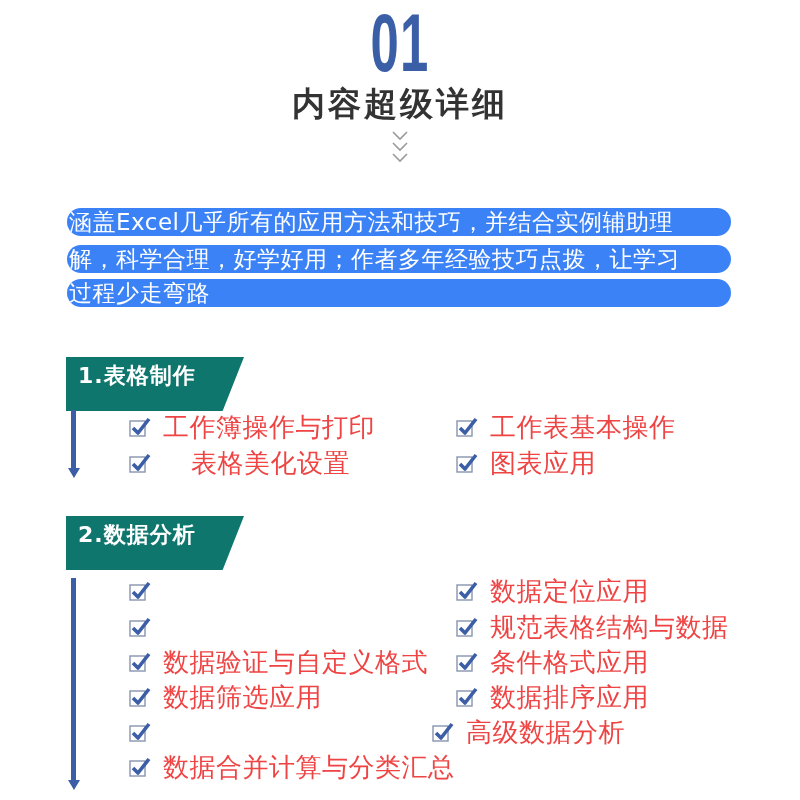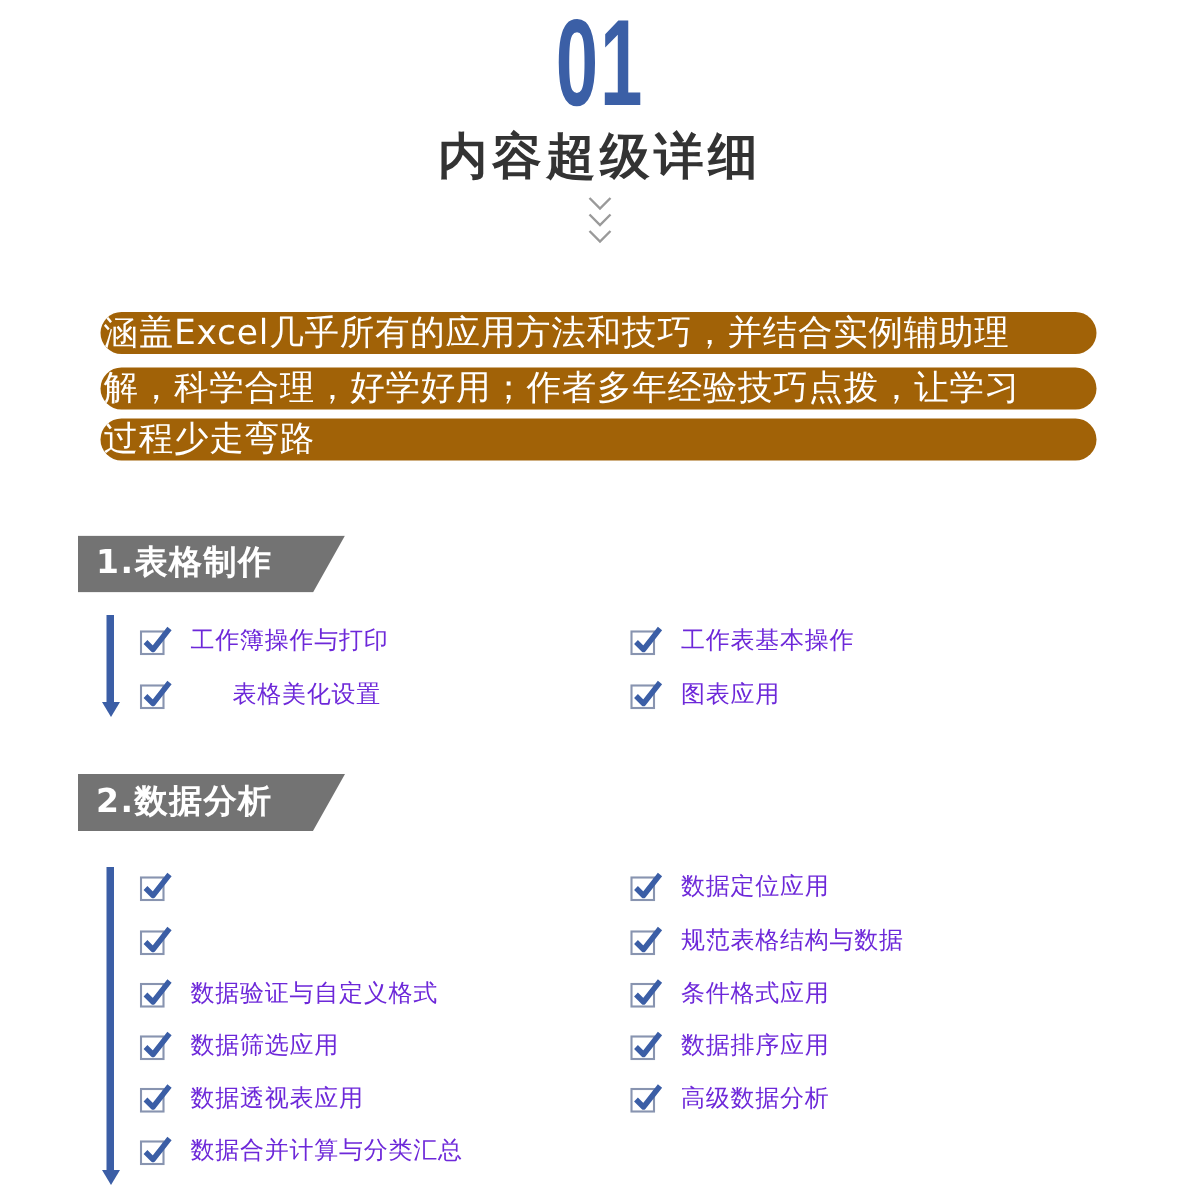--- a/index.html
+++ b/index.html
@@ -13,41 +13,41 @@
     font-size: 82px; line-height: 82px; color: #3b5fa6;
     transform: scaleX(0.62); transform-origin: 400px 0; letter-spacing: 2px;
   }
   .title {
     position: absolute; left: 0; width: 800px; top: 84px; text-align: center;
     font-size: 33px; font-weight: bold; color: #333333; letter-spacing: 3px; line-height: 40px;
   }
   .chevrons { position: absolute; left: 389px; top: 131px; width: 22px; }
   .chevrons svg { display: block; margin-bottom: 1px; }
   .hl-line {
-    position: absolute; left: 67px; background: #a16207; color: #ffffff;
+    position: absolute; left: 67px; background: #3b82f6; color: #ffffff;
     font-size: 23px; line-height: 28px; height: 28px; white-space: nowrap; padding-left: 2px;
     letter-spacing: 0.5px; overflow: hidden; border-radius: 14px;
   }
   .section-header {
-    position: absolute; left: 52px; height: 38px; width: 178px; background: #737373;
+    position: absolute; left: 66px; height: 54px; width: 178px; background: #0f766e;
     clip-path: polygon(0 0, 100% 0, 88% 100%, 0 100%);
   }
   .section-header span {
     position: absolute; left: 12px; top: 3px; font-size: 22px; font-weight: bold; color: #ffffff;
     line-height: 32px; letter-spacing: 1px;
   }
   .arrow { position: absolute; left: 68px; width: 12px; }
   .arrow .shaft { position: absolute; left: 3px; top: 0; width: 5px; background: #3b5ea6; }
   .arrow .head {
     position: absolute; left: 0; width: 0; height: 0;
     border-left: 6px solid transparent; border-right: 6px solid transparent; border-top: 10px solid #3b5ea6;
   }
   .item {
     position: absolute; display: flex; align-items: center; height: 30px;
-    font-size: 16px; color: #6d28d9; white-space: nowrap; letter-spacing: 0.5px;
+    font-size: 26px; color: #ef4444; white-space: nowrap; letter-spacing: 0.5px; margin-left: 36px;
   }
   .item .cb { width: 22px; height: 22px; margin-right: 12px; position: relative; flex: none; }
 </style>
 </head>
 <body>
 
 <div class="num">01</div>
 <div class="title">内容超级详细</div>
 
 <div class="chevrons">
@@ -135,21 +135,20 @@
       <rect x="1" y="5" width="15" height="15" fill="none" stroke="#8894b0" stroke-width="1.4"></rect>
       <polyline points="4,12 9,17 20,3" fill="none" stroke="#3b5ea6" stroke-width="3.6" stroke-linejoin="round"></polyline>
     </svg>
   <span>数据筛选应用</span>
 </div>
 <div class="item" style="left:93px; top:717px;">
   <svg class="cb" viewBox="0 0 22 22">
       <rect x="1" y="5" width="15" height="15" fill="none" stroke="#8894b0" stroke-width="1.4"></rect>
       <polyline points="4,12 9,17 20,3" fill="none" stroke="#3b5ea6" stroke-width="3.6" stroke-linejoin="round"></polyline>
     </svg>
-  <span>数据透视表应用</span>
 </div>
 <div class="item" style="left:93px; top:752px;">
   <svg class="cb" viewBox="0 0 22 22">
       <rect x="1" y="5" width="15" height="15" fill="none" stroke="#8894b0" stroke-width="1.4"></rect>
       <polyline points="4,12 9,17 20,3" fill="none" stroke="#3b5ea6" stroke-width="3.6" stroke-linejoin="round"></polyline>
     </svg>
   <span>数据合并计算与分类汇总</span>
 </div>
 
 <div class="item" style="left:420px; top:576px;">
@@ -173,19 +172,19 @@
     </svg>
   <span>条件格式应用</span>
 </div>
 <div class="item" style="left:420px; top:682px;">
   <svg class="cb" viewBox="0 0 22 22">
       <rect x="1" y="5" width="15" height="15" fill="none" stroke="#8894b0" stroke-width="1.4"></rect>
       <polyline points="4,12 9,17 20,3" fill="none" stroke="#3b5ea6" stroke-width="3.6" stroke-linejoin="round"></polyline>
     </svg>
   <span>数据排序应用</span>
 </div>
-<div class="item" style="left:420px; top:717px;">
+<div class="item" style="left:396px; top:717px;">
   <svg class="cb" viewBox="0 0 22 22">
       <rect x="1" y="5" width="15" height="15" fill="none" stroke="#8894b0" stroke-width="1.4"></rect>
       <polyline points="4,12 9,17 20,3" fill="none" stroke="#3b5ea6" stroke-width="3.6" stroke-linejoin="round"></polyline>
     </svg>
   <span>高级数据分析</span>
 </div>
 
 </body></html>

